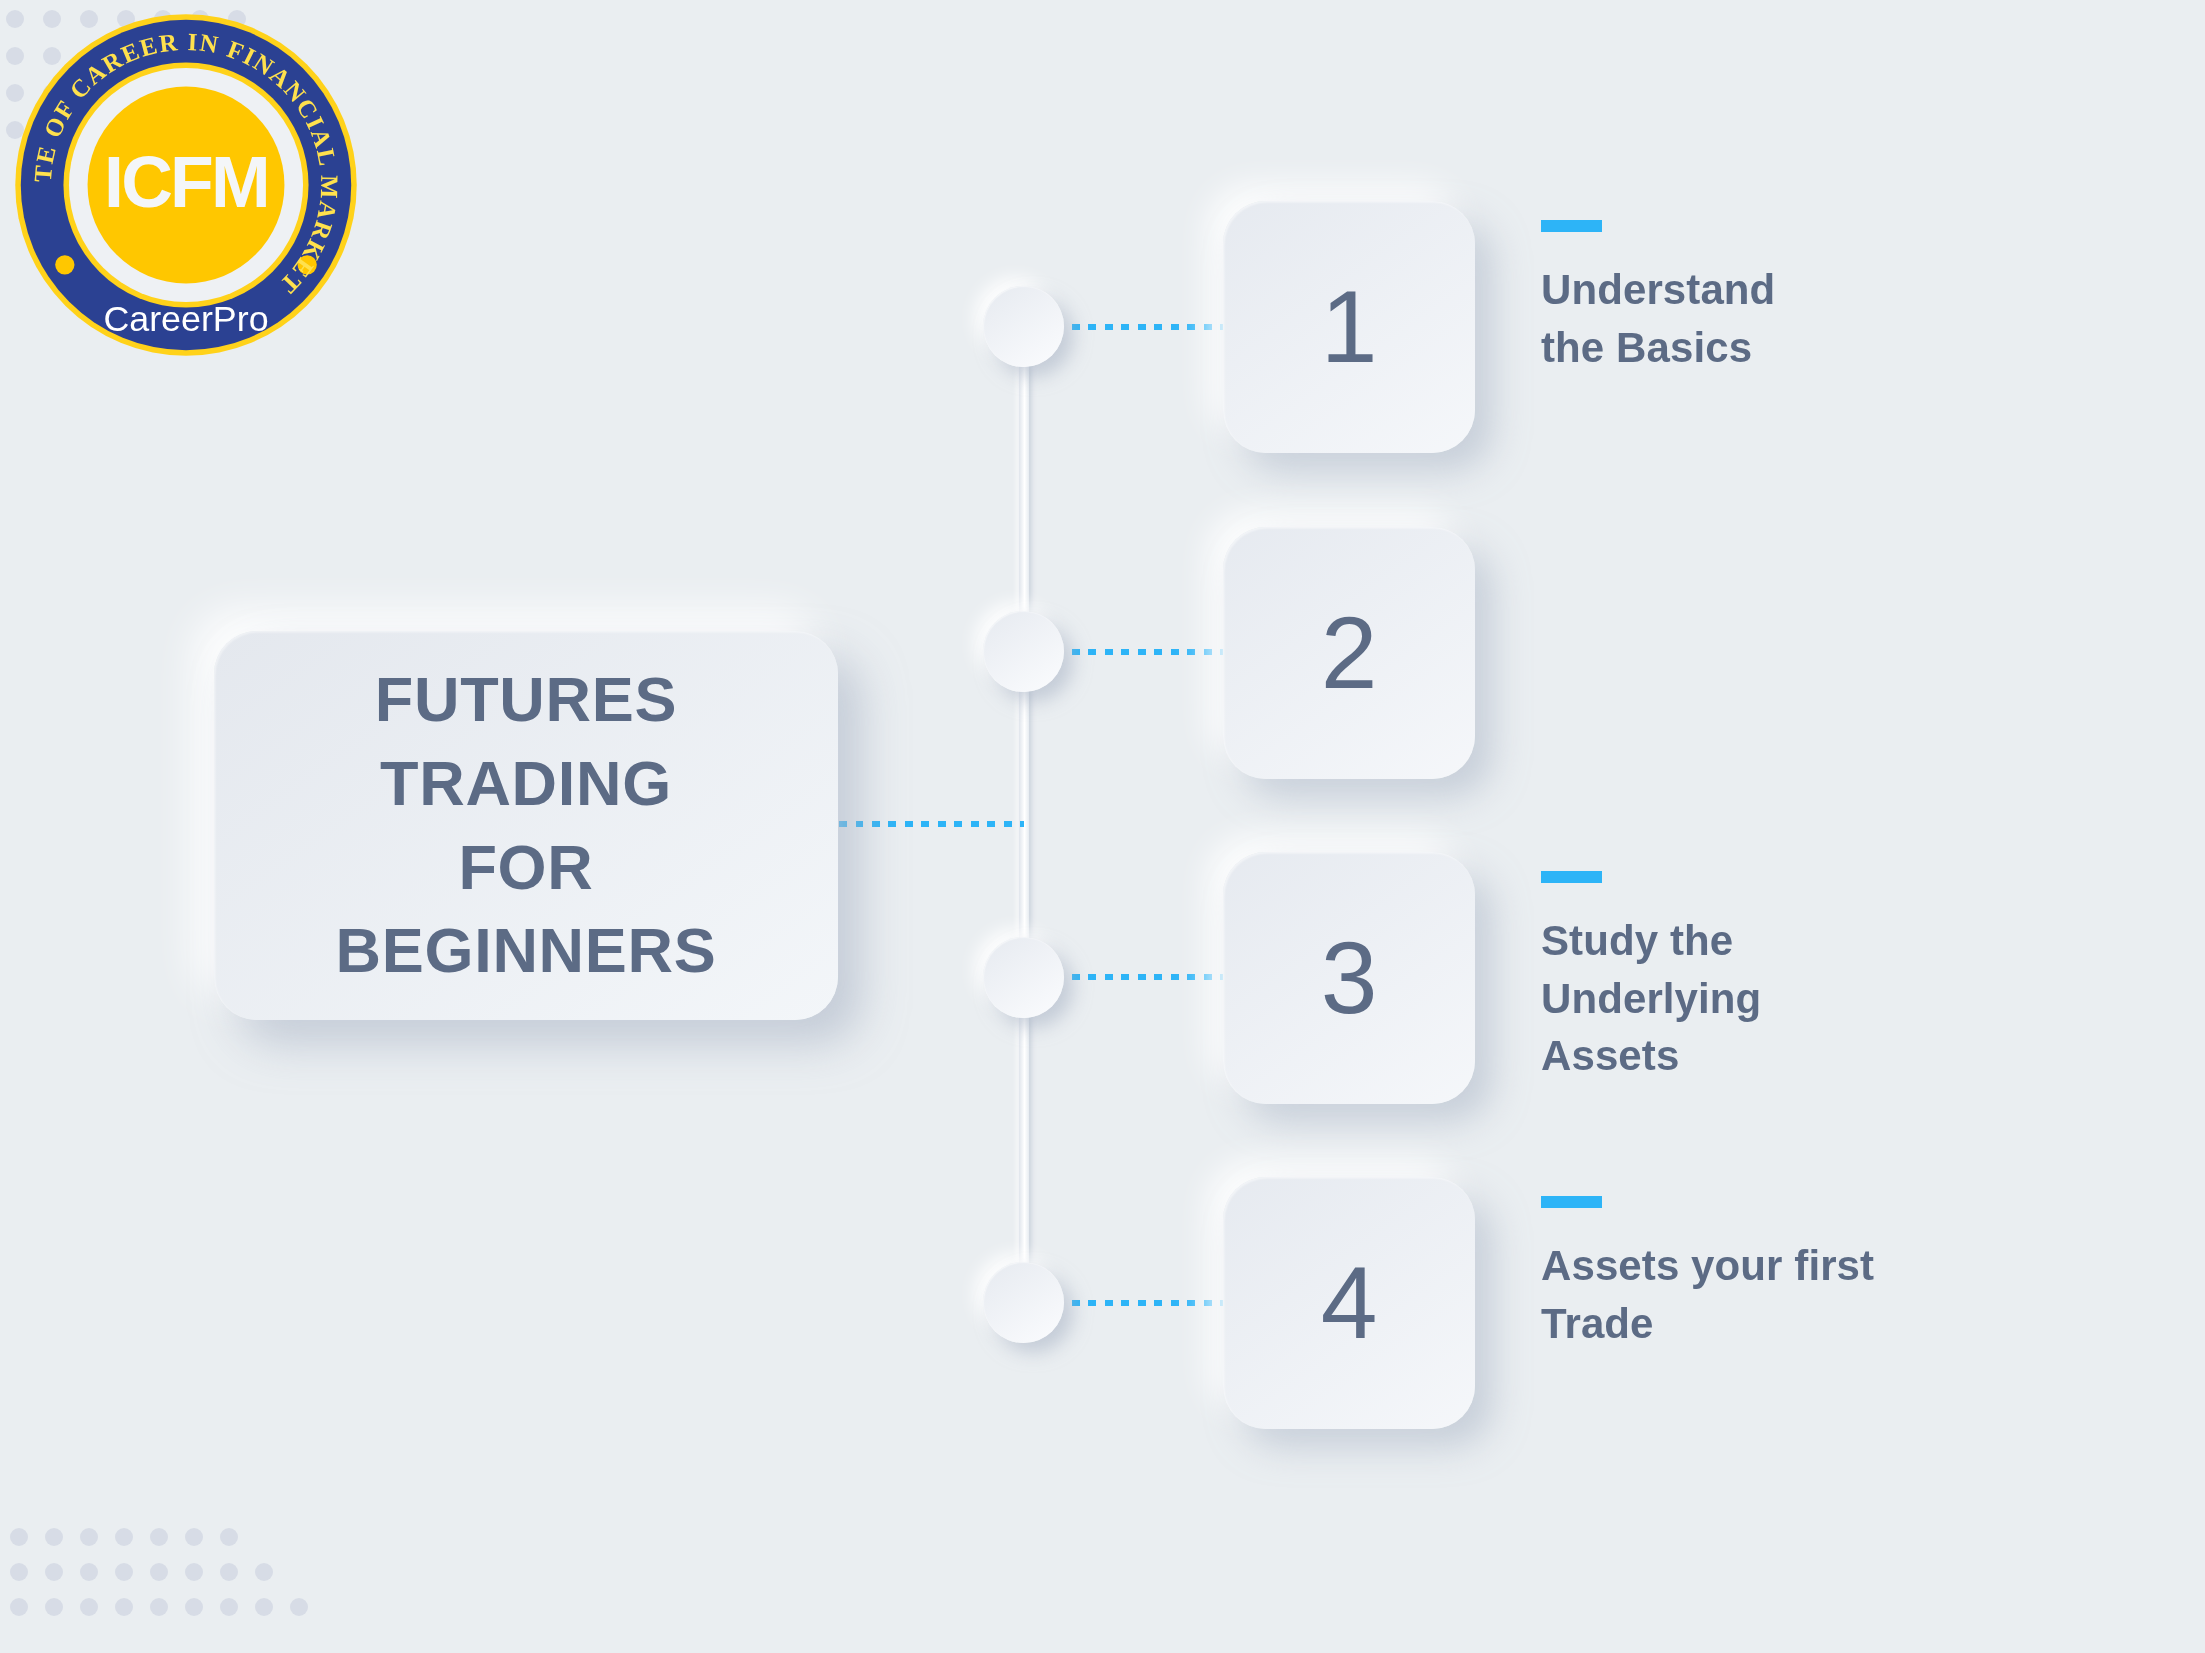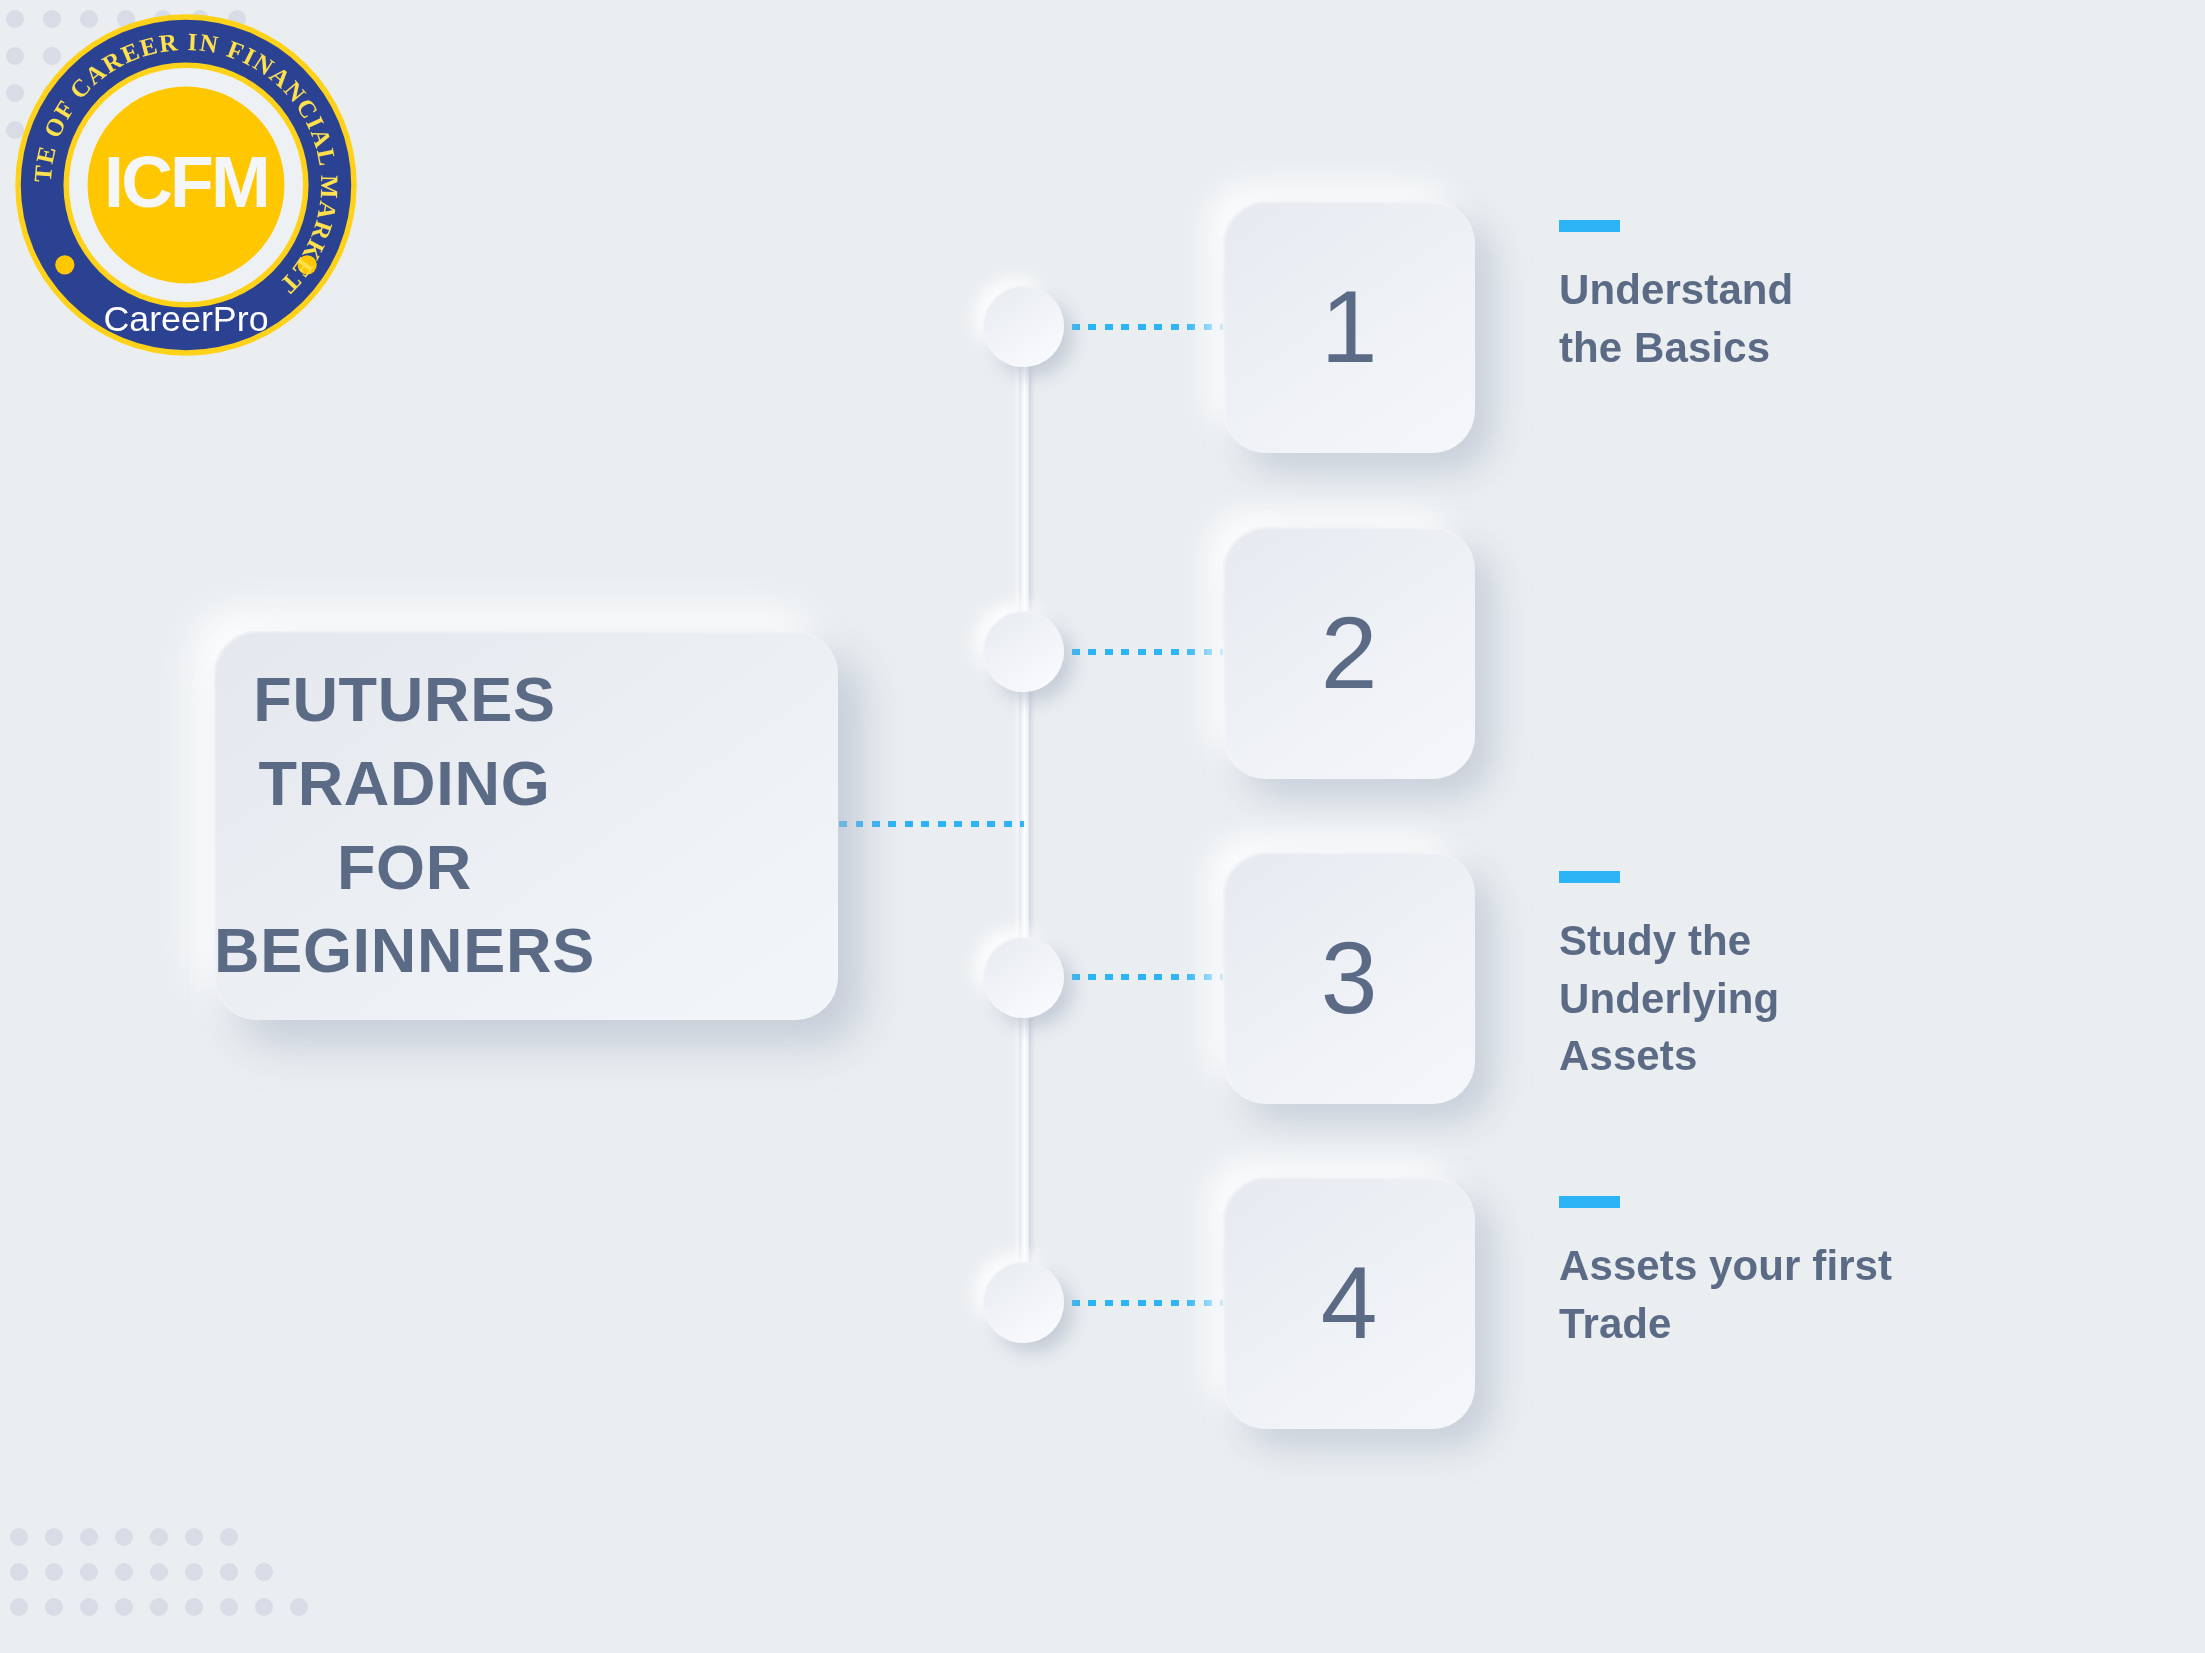--- a/index.html
+++ b/index.html
@@ -64,21 +64,21 @@
     width: 624px;
     height: 389px;
     border-radius: 43px;
     background: linear-gradient(145deg, #e4e8ee, #f3f6f9);
     box-shadow:
         23.4px 23.4px 43px rgba(166,177,195,0.55),
        -19.3px -19.3px 40px rgba(255,255,255,0.95),
         inset 1.4px 1.4px 2.1px rgba(255,255,255,0.45);
     display: flex;
     align-items: center;
-    justify-content: flex-start;
+    justify-content: center;
     z-index: 4;
   }
   #title-card .title-text {
     font-size: 63px;
     font-weight: bold;
     line-height: 1.33;
     text-align: center;
     color: #5c6b85;
     letter-spacing: 0.7px;
     white-space: pre-line;
@@ -141,21 +141,21 @@
     justify-content: center;
     flex: none;
   }
   .num-card .num {
     font-size: 102px;
     font-weight: 400;
     color: #5c6b85;
     line-height: 1;
   }
   .step-text {
-    margin-left: 84px;
+    margin-left: 66px;
     padding-top: 19.3px;
   }
   .accent-bar {
     width: 61px;
     height: 11.7px;
     background: #2db4f7;
     margin-bottom: 29px;
   }
   .step-label {
     font-size: 42px;

